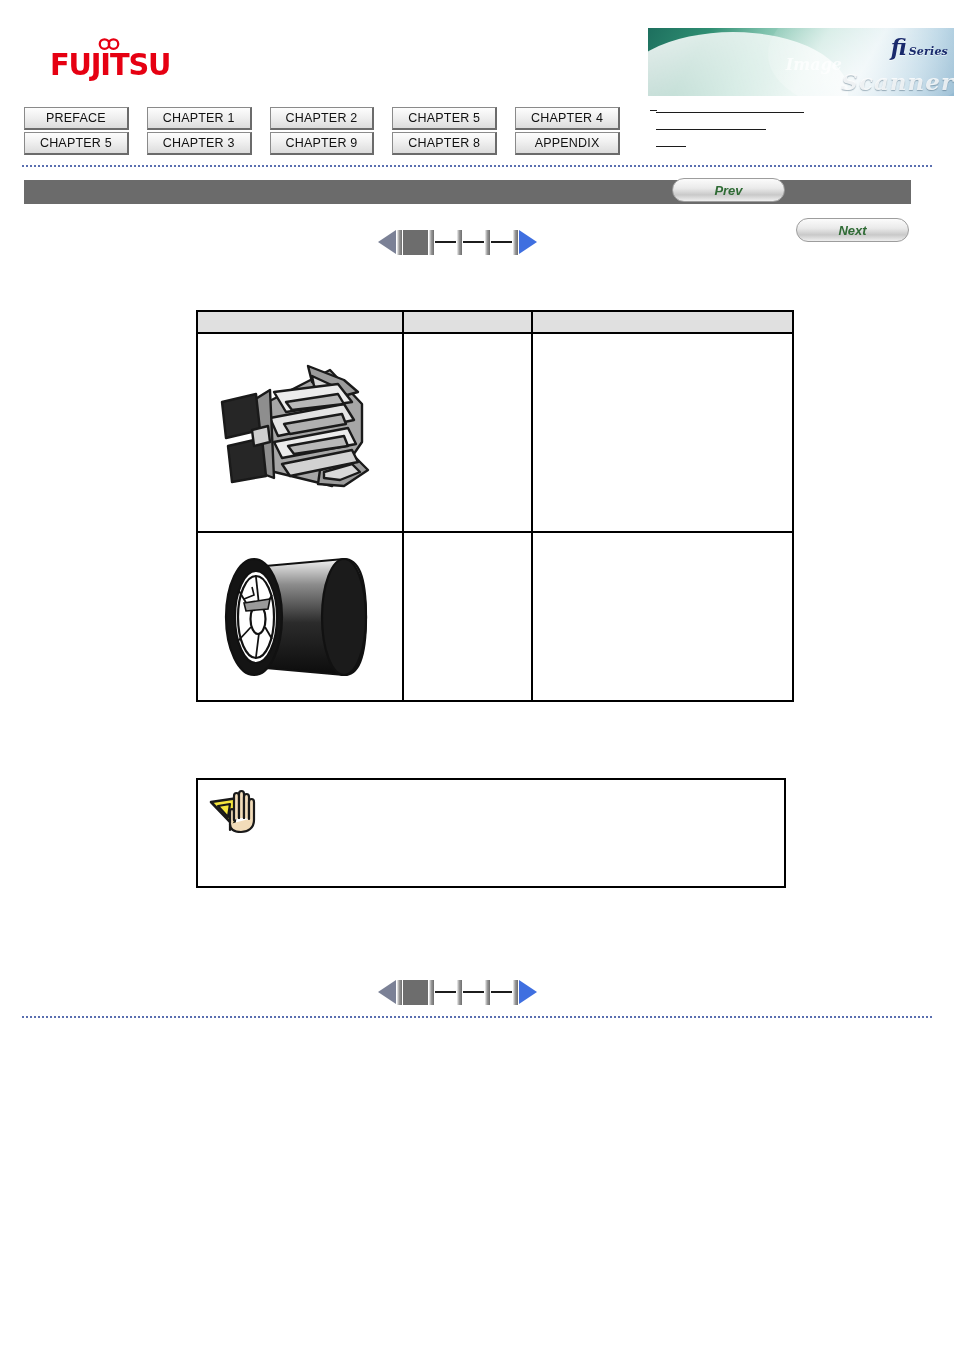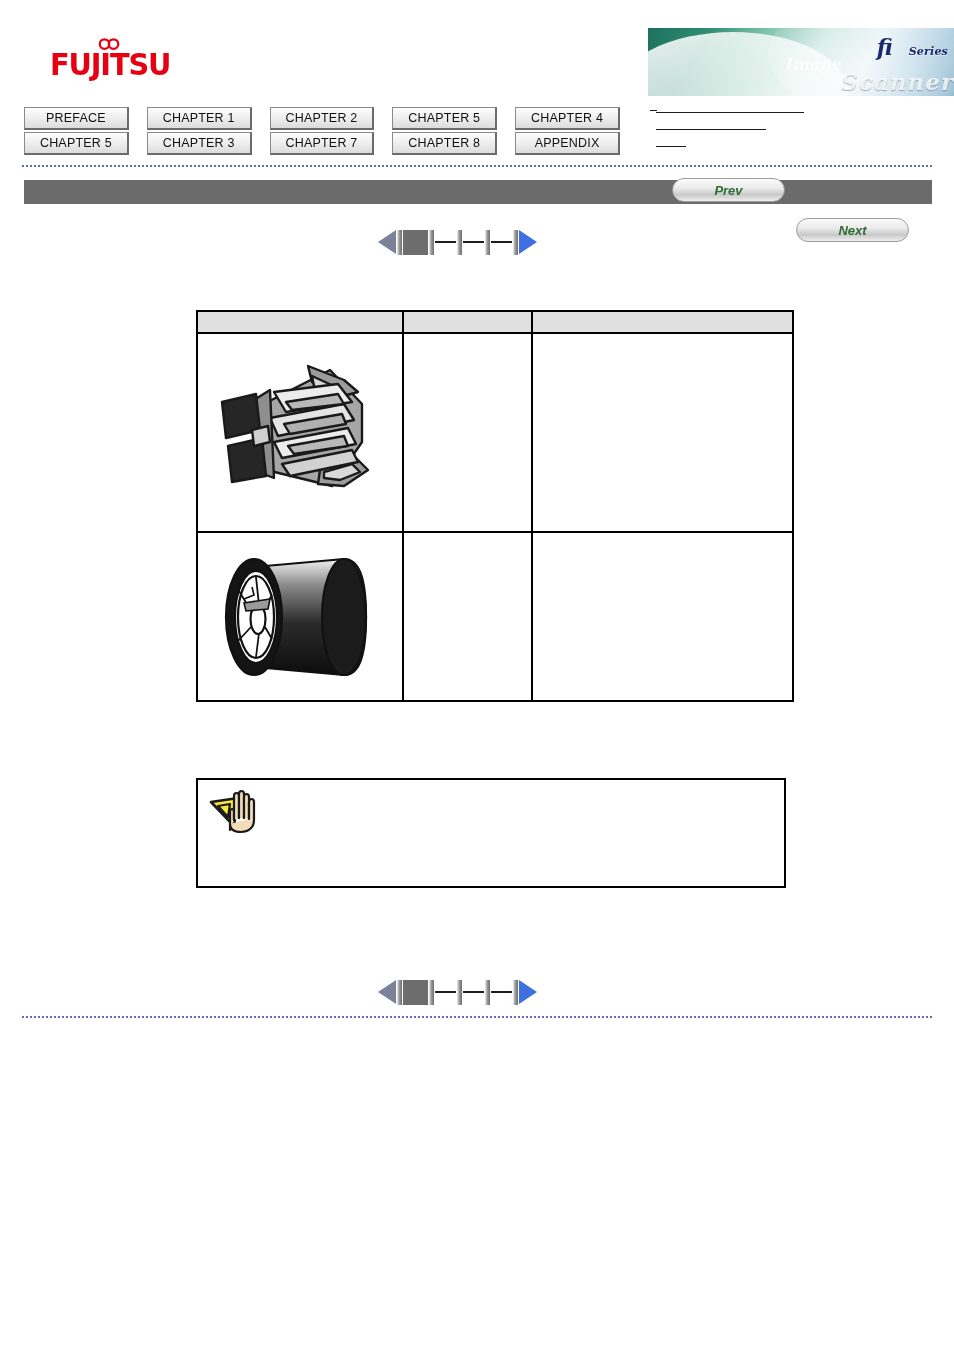--- a/index.html
+++ b/index.html
@@ -82,21 +82,21 @@
     color: #1a2a6c;
     font-family: "DejaVu Serif", serif;
     font-style: italic;
     font-weight: bold;
     font-size: 22px;
     text-shadow: 0 1px 0 rgba(255,255,255,0.6);
   }
   #product-banner .banner-fi .series-word {
     font-size: 11px;
     letter-spacing: 0.2px;
-    margin-left: 16px;
+    margin-left: 2px;
   }
   #product-banner .banner-script {
     position: absolute;
     right: 6px;
     bottom: 1px;
     color: rgba(255,255,255,0.82);
     font-family: "DejaVu Serif", serif;
     font-style: italic;
     font-weight: bold;
     font-size: 23px;
@@ -182,21 +182,20 @@
   #dotted-rule-bottom { top: 1016px; }
 
   
   #toolbar {
     position: absolute;
     left: 24px;
     top: 180px;
     width: 887px;
     height: 24px;
     background: #6b6b6b;
-    padding-left: 21px;
   }
   .pill-button {
     position: absolute;
     top: -2px;
     width: 113px;
     height: 24px;
     border-radius: 12px;
     border: 1px solid #9d9d9d;
     background: linear-gradient(180deg, #fbfbfb 0%, #eaeaea 42%, #c9c9c9 72%, #efefef 100%);
     display: flex;
@@ -341,21 +340,21 @@
   <div class="nav-row">
     <div class="nav-tab">PREFACE</div>
     <div class="nav-tab">CHAPTER 1</div>
     <div class="nav-tab">CHAPTER 2</div>
     <div class="nav-tab">CHAPTER 5</div>
     <div class="nav-tab">CHAPTER 4</div>
   </div>
   <div class="nav-row">
     <div class="nav-tab">CHAPTER 5</div>
     <div class="nav-tab">CHAPTER 3</div>
-    <div class="nav-tab">CHAPTER 7</div>
+    <div class="nav-tab">CHAPTER 9</div>
     <div class="nav-tab">CHAPTER 8</div>
     <div class="nav-tab">APPENDIX</div>
   </div>
 </nav>
 
 <div id="header-rules">
   <div class="rule r1">
     <div class="rule-tick"></div>
   </div>
   <div class="rule r2"></div>

